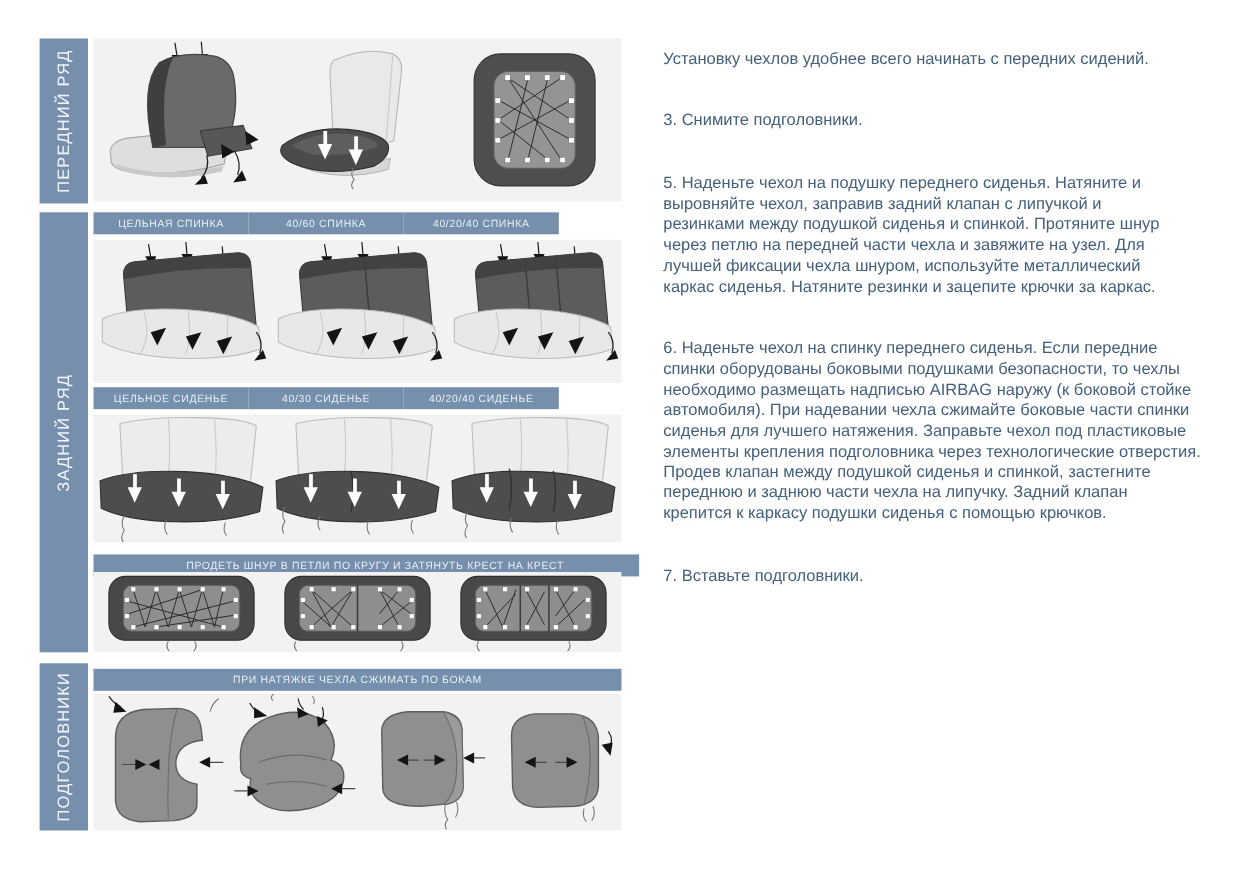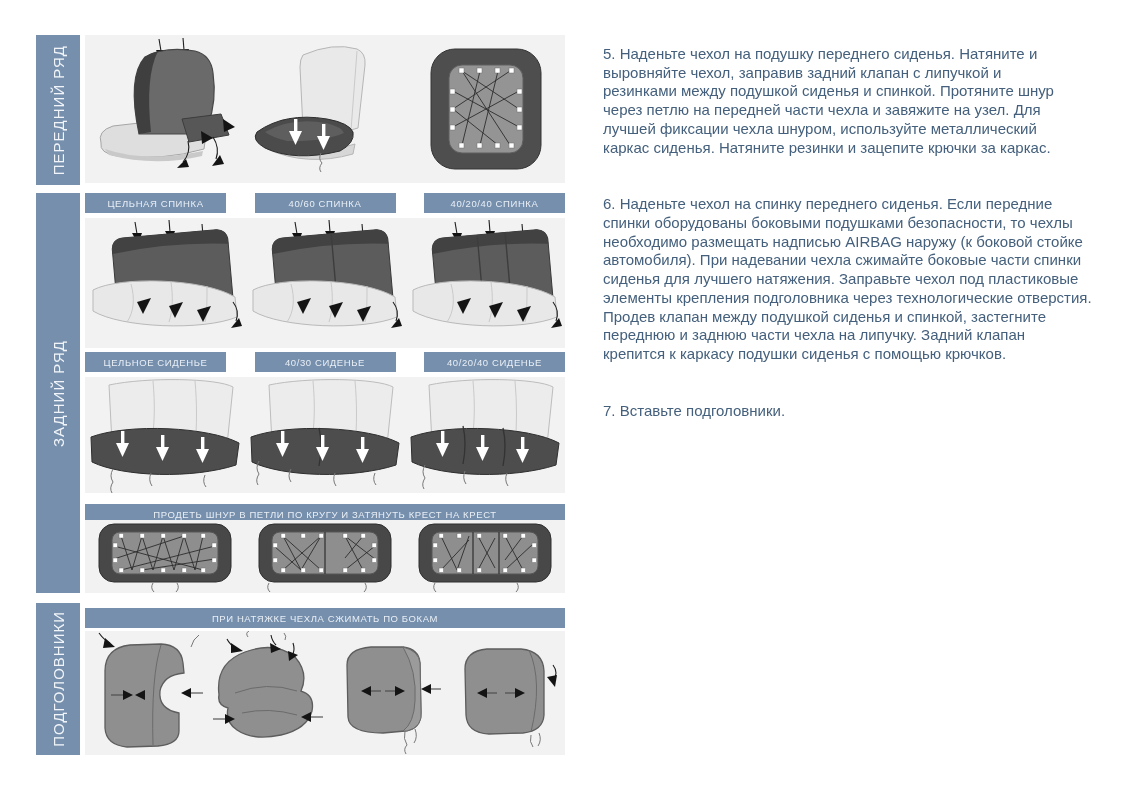--- a/index.html
+++ b/index.html
@@ -11,28 +11,28 @@
              letter-spacing:1px;white-space:nowrap;}
   .vbar-front{left:0;top:0;width:44px;height:150px;}
   .vbar-rear{left:0;top:158px;width:44px;height:400px;}
   .vbar-head{left:0;top:568px;width:44px;height:152px;}
   .panel{position:absolute;left:49px;width:480px;background:#f2f2f2;}
   .panel-1{top:0;height:148px;}
   .panel-2{top:183px;height:130px;}
   .panel-3{top:342px;height:116px;}
   .panel-4{top:485px;height:73px;}
   .panel-5{top:596px;height:124px;}
-  .typerow{position:absolute;left:49px;width:480px;height:20px;display:flex;justify-content:space-between;}
+  .typerow{position:absolute;left:49px;width:480px;height:20px;display:flex;justify-content:flex-start;}
   .typerow-1{top:158px;}
   .typerow-2{top:317px;}
   .type-label{width:141px;height:20px;background:#758fad;color:#e9eff6;font-size:9.5px;
               letter-spacing:.6px;display:flex;align-items:center;justify-content:center;white-space:nowrap;}
   .widebar{position:absolute;left:49px;width:480px;height:20px;background:#758fad;color:#e9eff6;
            font-size:9.5px;letter-spacing:.6px;display:flex;align-items:center;justify-content:center;}
-  .widebar-1{top:469px;}
+  .widebar-1{top:469px;padding-left:16px;}
   .widebar-2{top:573px;text-align:right;}
   .instructions{position:absolute;left:603px;top:26px;width:520px;color:#44607c;font-size:15px;
                 line-height:18.75px;white-space:pre-line;z-index:4;}
   .instructions p{margin:0 0 19px 0;}
   .instructions p:last-child{margin-bottom:0;}
   .watermark{position:absolute;left:428px;top:500px;z-index:3;font-family:"DejaVu Sans", sans-serif;
              font-weight:bold;font-size:110px;letter-spacing:-9px;color:rgba(203,203,203,0.55);
              pointer-events:none;}
   svg{display:block;}
   svg .stem{stroke:#1c1c1c;stroke-width:1.1;fill:none;}
@@ -365,20 +365,22 @@
           <path d="M468,34 q6,8 0,16" class="stem"></path>
             <polygon points="462,46 470,56 472,44" class="ah"></polygon>
           <path class="string" d="M446,104 q-2,7 2,12 M454,102 q3,7 -1,13"></path>
         </g>
       </svg>
     </div>
   </div>
 
 
   <div class="instructions">
+    <p>Установку чехлов удобнее всего начинать с передних сидений.</p>
+    <p>3. Снимите подголовники.</p>
     <p>5. Наденьте чехол на подушку переднего сиденья. Натяните и
 выровняйте чехол, заправив задний клапан с липучкой и
 резинками между подушкой сиденья и спинкой. Протяните шнур
 через петлю на передней части чехла и завяжите на узел. Для
 лучшей фиксации чехла шнуром, используйте металлический
 каркас сиденья. Натяните резинки и зацепите крючки за каркас.</p>
     <p>6. Наденьте чехол на спинку переднего сиденья. Если передние
 спинки оборудованы боковыми подушками безопасности, то чехлы
 необходимо размещать надписью AIRBAG наружу (к боковой стойке
 автомобиля). При надевании чехла сжимайте боковые части спинки

